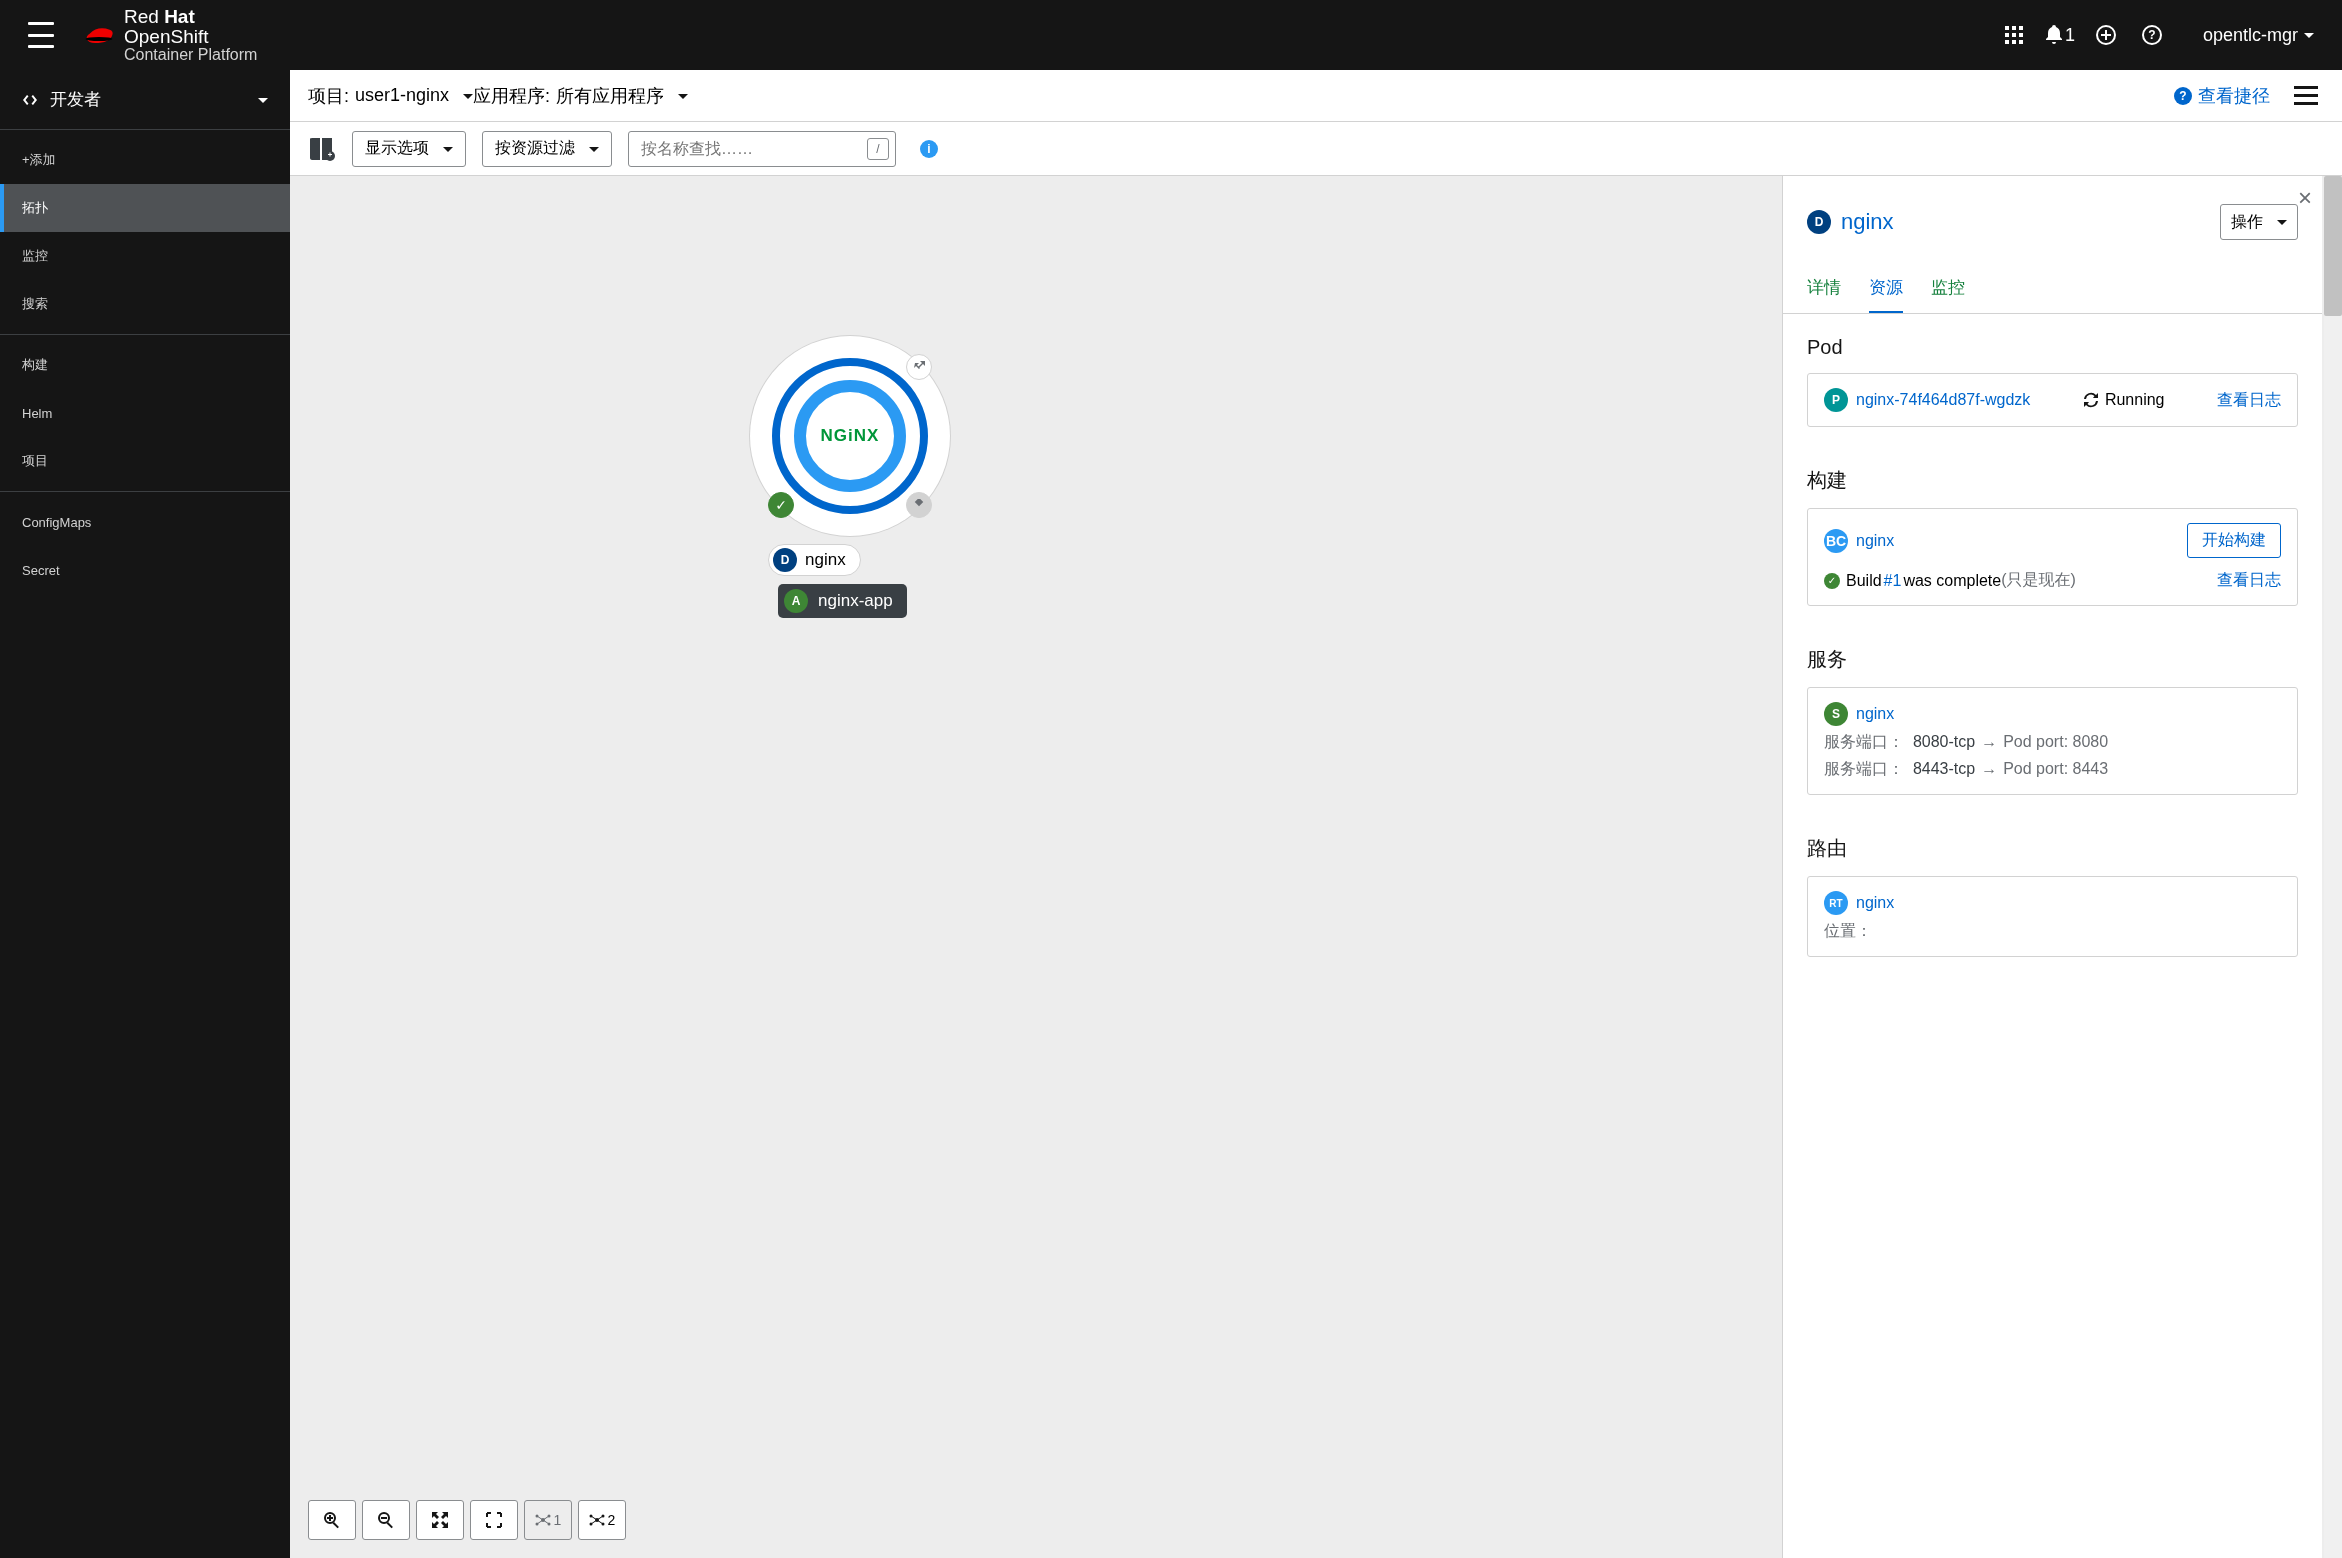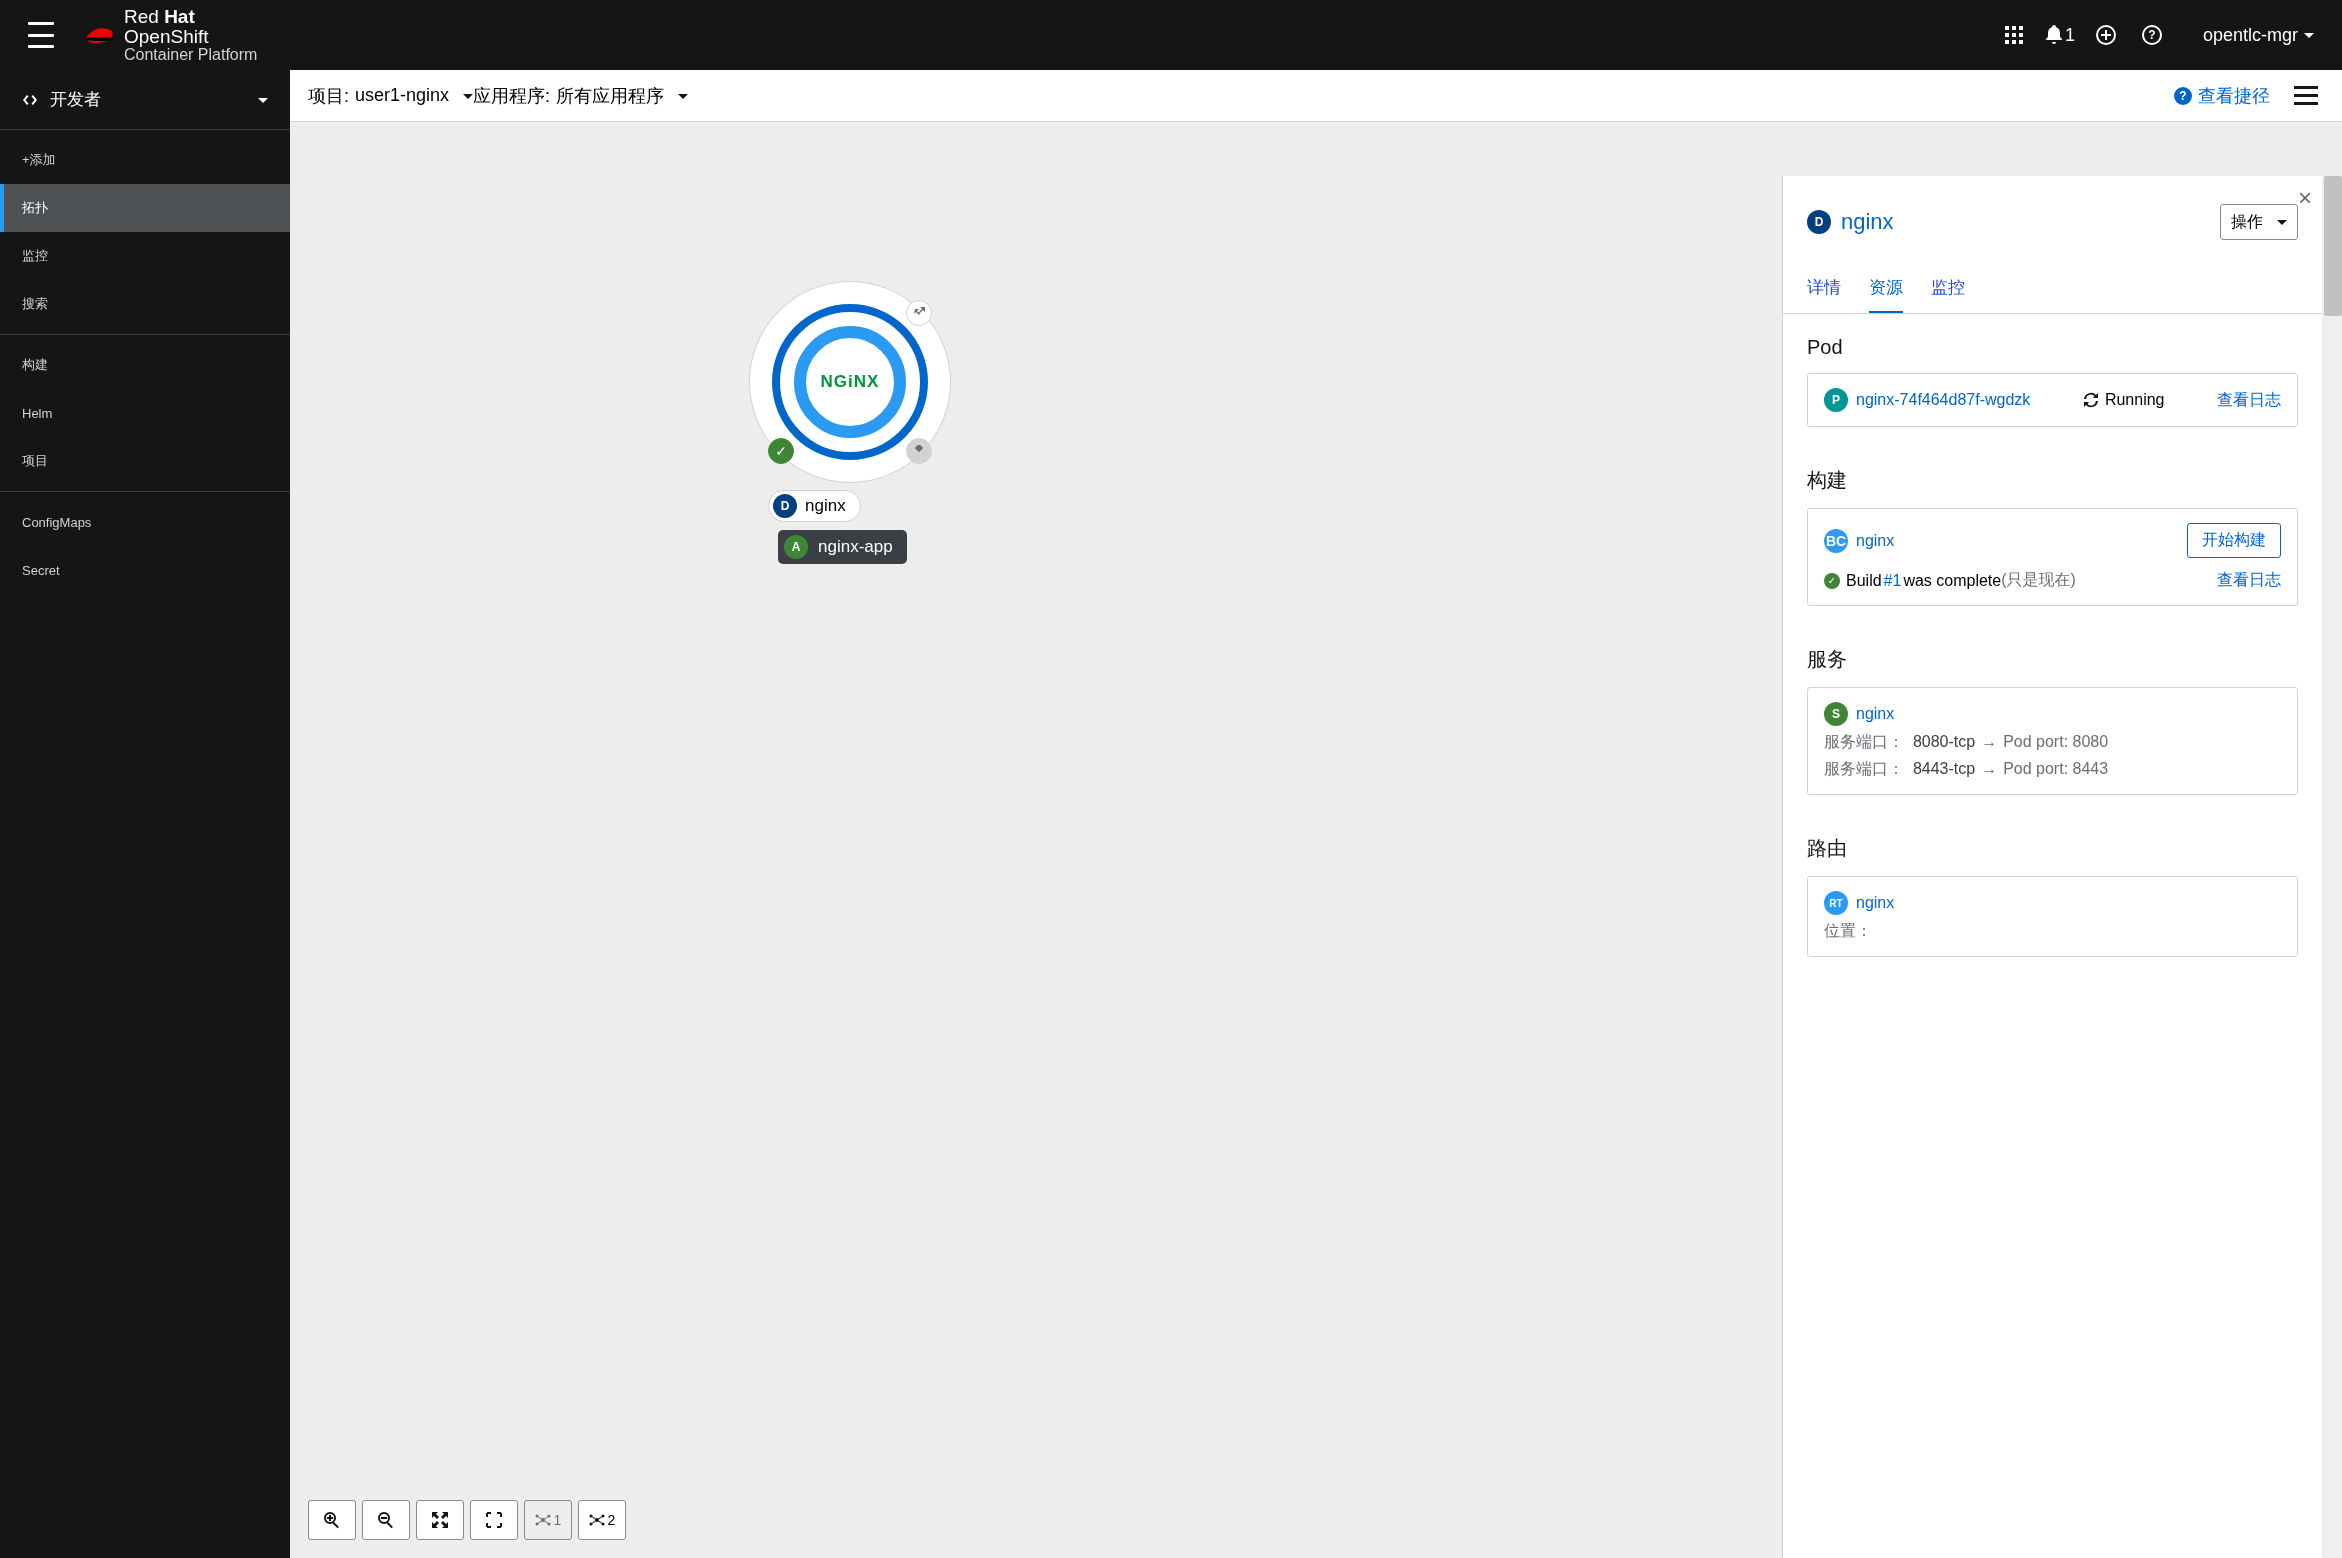--- a/index.html
+++ b/index.html
@@ -66,21 +66,21 @@
 .canvas-controls{position:absolute;bottom:18px;left:18px;display:flex;gap:6px}
 .cbtn{width:48px;height:40px;border:1px solid #8a8d90;background:#fff;display:flex;align-items:center;justify-content:center;cursor:pointer;border-radius:3px;font-size:16px}
 .cbtn.disabled{background:#ededed;color:#6a6e73}
 .cbtn .count{font-size:14px;margin-left:3px}
 .panel{position:absolute;top:106px;right:20px;bottom:0;width:540px;background:#fff;display:flex;flex-direction:column;border-left:1px solid #d2d2d2;overflow-y:auto}
 .panel-close{position:absolute;top:8px;right:10px;font-size:24px;color:#6a6e73;cursor:pointer}
 .panel-head{padding:28px 24px 8px;display:flex;align-items:center;gap:10px}
 .panel-head .title{font-size:22px;color:#06c;font-weight:400;flex:1}
 .actions{border:1px solid #8a8d90;border-radius:3px;height:36px;display:flex;align-items:center;padding:0 10px;gap:14px;font-size:16px;cursor:pointer}
 .tabs{display:flex;border-bottom:1px solid #d2d2d2;padding:0 24px;gap:28px;margin-top:16px}
-.tab{padding:12px 0;font-size:17px;color:#1d4ed8;cursor:pointer;border-bottom:2px solid transparent}
+.tab{padding:12px 0;font-size:17px;color:#15803d;cursor:pointer;border-bottom:2px solid transparent}
 .tab.active{color:#06c;border-bottom-color:#06c}
 .section{padding:22px 24px 8px}
 .section h3{font-size:20px;font-weight:400;margin-bottom:14px;color:#151515}
 .card{border:1px solid #d2d2d2;border-radius:3px;padding:14px 16px;margin-bottom:10px}
 .row{display:flex;align-items:center;gap:8px}
 .link{color:#06c;cursor:pointer;font-size:16px}
 .spacer{flex:1}
 .status{display:flex;align-items:center;gap:6px;font-size:16px}
 .sync{width:16px;height:16px}
 .obtn{border:1px solid #06c;color:#06c;background:#fff;border-radius:3px;padding:6px 14px;font-size:16px;cursor:pointer}
@@ -196,20 +196,41 @@
         </div>
         <div class="listbtn">
             <svg width="24" height="20" viewBox="0 0 24 20" fill="#151515">
               <rect y="0" width="24" height="3"></rect>
               <rect y="8" width="24" height="3"></rect>
               <rect y="16" width="24" height="3"></rect>
             </svg>
           </div>
       </div>
 
+      <div class="tbar">
+        <svg class="bookicon" viewBox="0 0 28 26">
+            <path d="M2 2v20c0 1 1 2 2 2h8V2H4c-1 0-2 1-2 0zM14 2v22h8c1 0 2-1 2-2V2H14z" fill="#393f44"></path>
+            <circle cx="22" cy="20" r="5" fill="#393f44"></circle>
+            <rect x="20" y="18" width="4" height="1" fill="#fff"></rect>
+            <rect x="21.5" y="16.5" width="1" height="4" fill="#fff" transform="rotate(0)"></rect>
+          </svg>
+        <div class="btn">
+            <span>显示选项</span>
+            <span class="caret"></span>
+          </div>
+        <div class="btn">
+            <span>按资源过滤</span>
+            <span class="caret"></span>
+          </div>
+        <div class="search">
+          <input placeholder="按名称查找……" style="">
+          <div class="slash">/</div>
+        </div>
+        <div class="info">i</div>
+      </div>
 
       <div class="canvas">
         <div class="node">
           <div class="outer-ring"></div>
           <div class="mid-ring"></div>
           <div class="inner-ring">
               <span class="nginx-logo">NGiNX</span>
             </div>
           <div class="decor tr">
               <svg width="12" height="12" viewBox="0 0 12 12" fill="#6a6e73">

